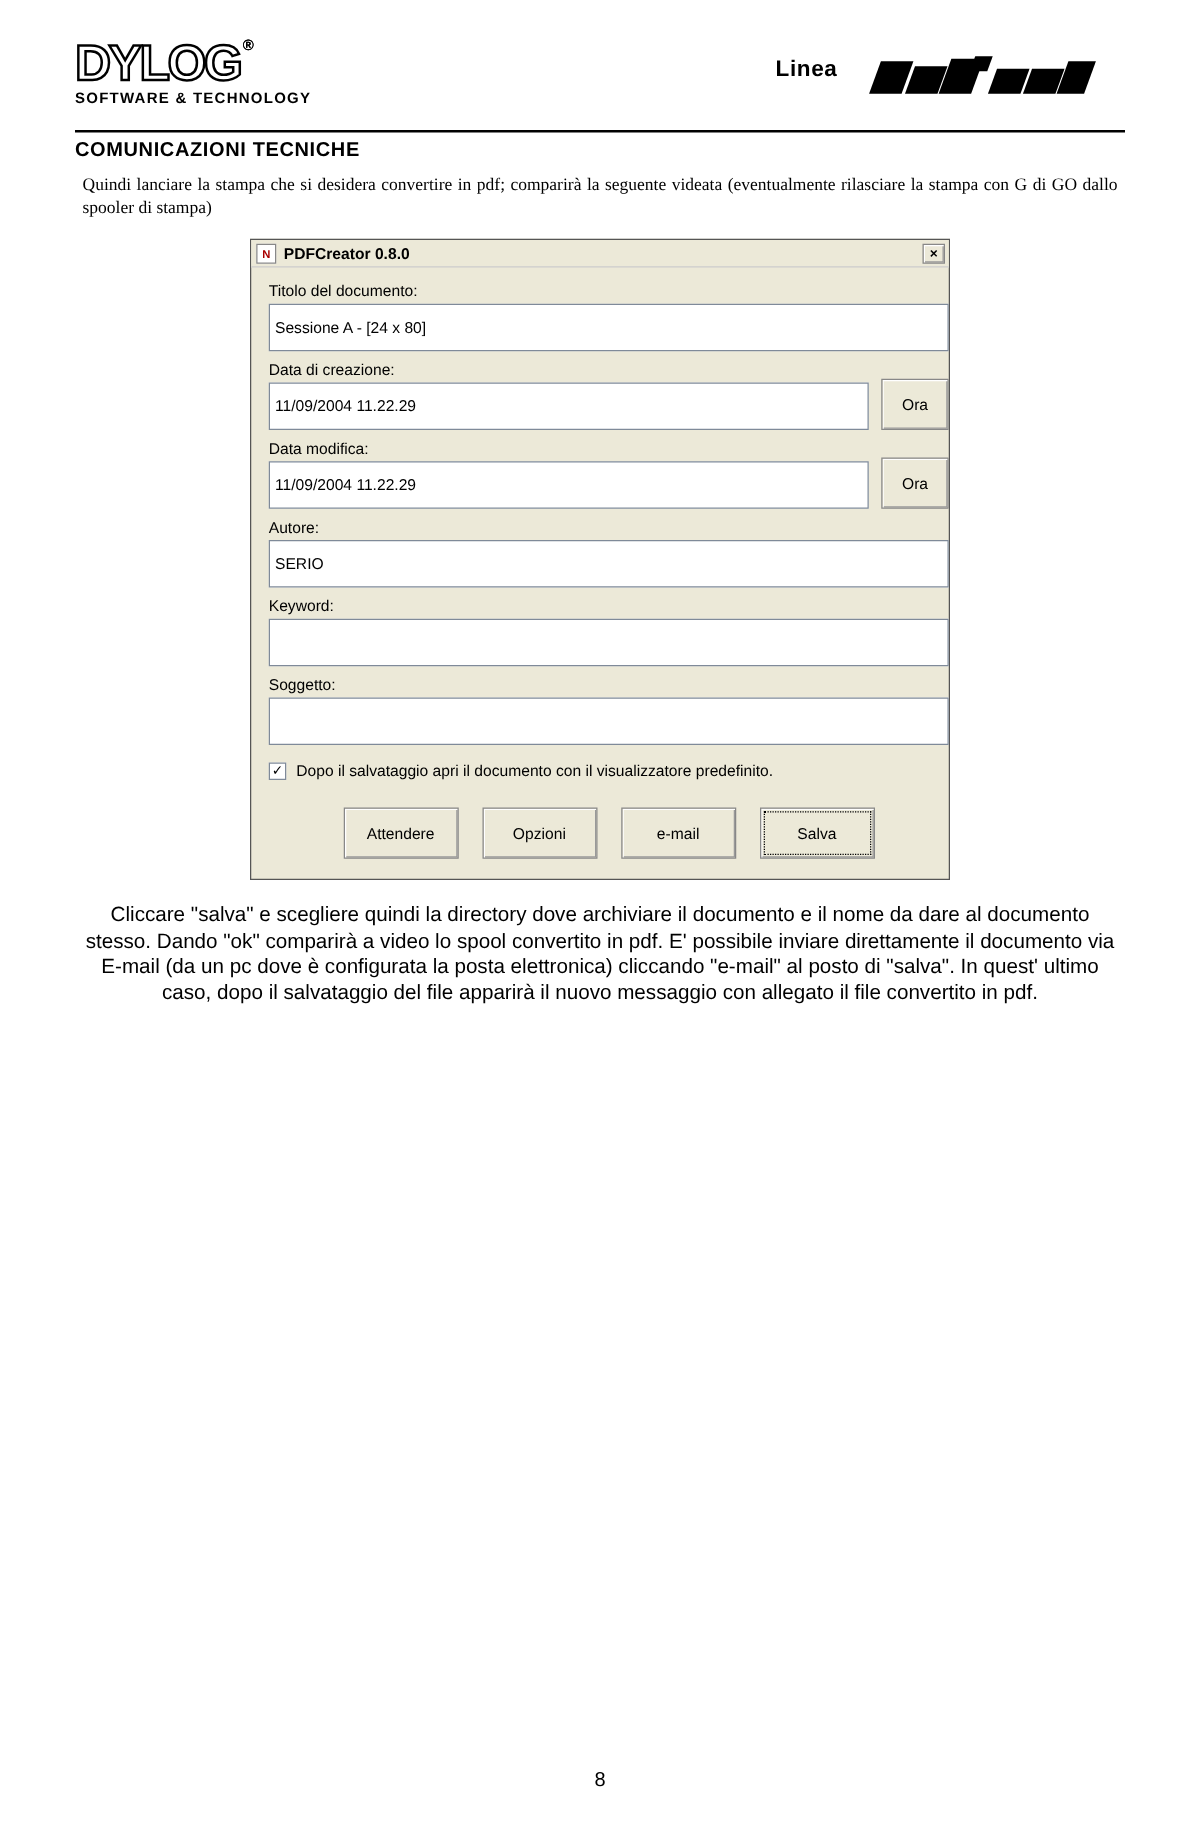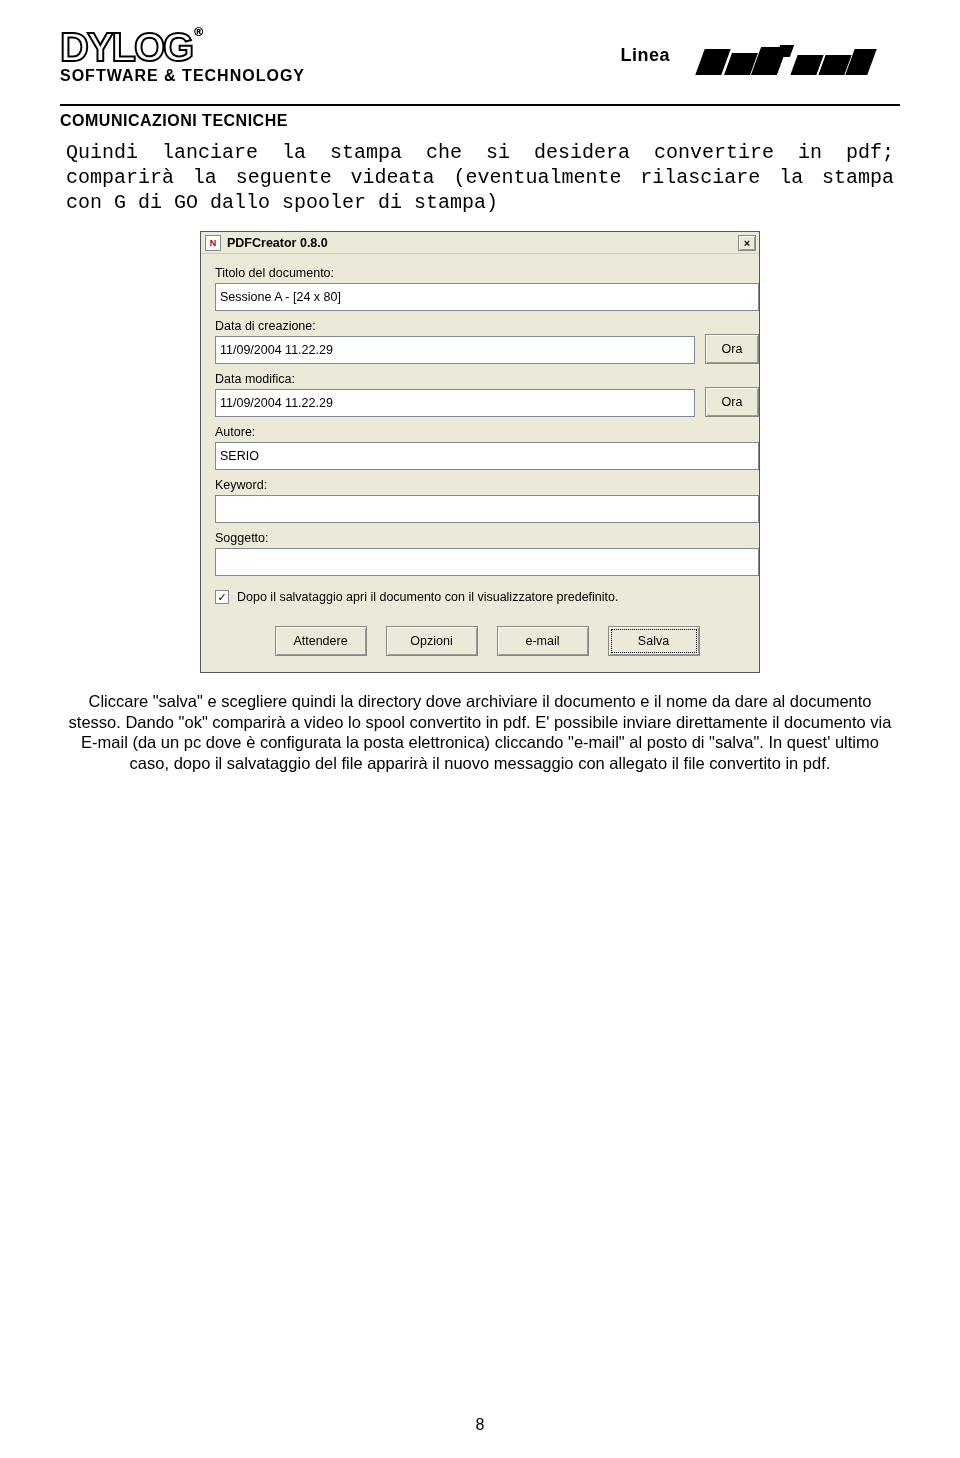--- a/index.html
+++ b/index.html
@@ -43,21 +43,21 @@
     font-size: 12px;
     vertical-align: top;
     -webkit-text-stroke: 0;
     color: #000;
     position: relative;
     top: -2px;
     left: 2px;
   }
   .dylog-tag {
     font-family: "Arial Black", Arial, sans-serif;
-    font-size: 16px;
+    font-size: 12px;
     letter-spacing: 1px;
     font-weight: 900;
     color: #000;
     margin-top: 2px;
   }
   .header-right {
     display: flex;
     align-items: center;
     gap: 30px;
   }
@@ -85,22 +85,22 @@
   }
   .com-tecniche {
     font-family: "Arial Black", Arial, sans-serif;
     font-weight: 900;
     font-size: 16px;
     letter-spacing: 0.5px;
     margin-top: 6px;
     margin-bottom: 10px;
   }
   .intro-para {
-    font-family: Liberation Mono, monospace;
-    font-size: 20px;
+    font-family: Liberation Serif, serif;
+    font-size: 14px;
     text-align: justify;
     line-height: 1.25;
     margin: 0 0 16px 0;
     padding: 0 6px;
   }
   
   .dialog-wrap {
     width: 560px;
     margin: 8px auto 18px auto;
     border: 1px solid #555;
@@ -134,36 +134,36 @@
     border: 1px solid #888;
     display: flex; align-items: center; justify-content: center;
     font-size: 11px; font-weight: bold;
     box-shadow: inset 1px 1px 0 #fff, inset -1px -1px 0 #999;
   }
   .dlg-body { padding: 12px 0 14px 14px; }
   .fld { margin-bottom: 8px; }
   .fld label { display: block; margin-bottom: 3px; }
   .txt {
     width: 100%;
-    height: 28px;
+    height: 38px;
     background: #fff;
     border: 1px solid #7f8a99;
     padding: 2px 4px;
     font-family: Tahoma, Arial, sans-serif;
     font-size: 12.5px;
   }
   .row-2 {
     display: flex; align-items: flex-end; gap: 10px;
   }
   .row-2 .col1 { flex: 1; }
   .row-2 .orabtn {
     width: 54px;
   }
   .winbtn {
-    height: 30px;
+    height: 41px;
     background: #ece9d8;
     border: 1px solid #888;
     box-shadow: inset 1px 1px 0 #fff, inset -1px -1px 0 #999;
     font-family: Tahoma, Arial, sans-serif;
     font-size: 12.5px;
     cursor: pointer;
     padding: 0 4px;
   }
   .chk-row {
     margin: 14px 0 18px 0;

